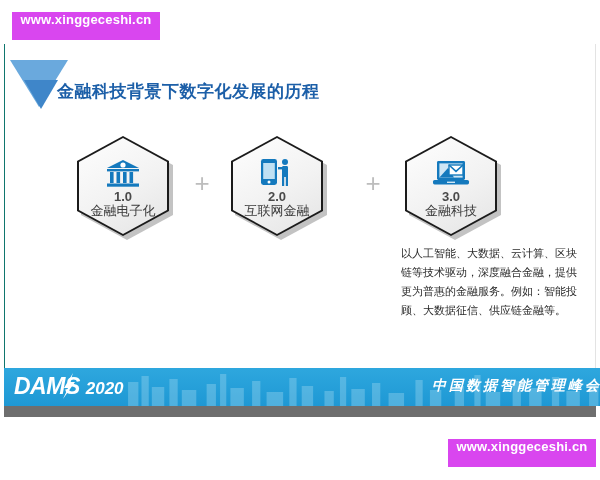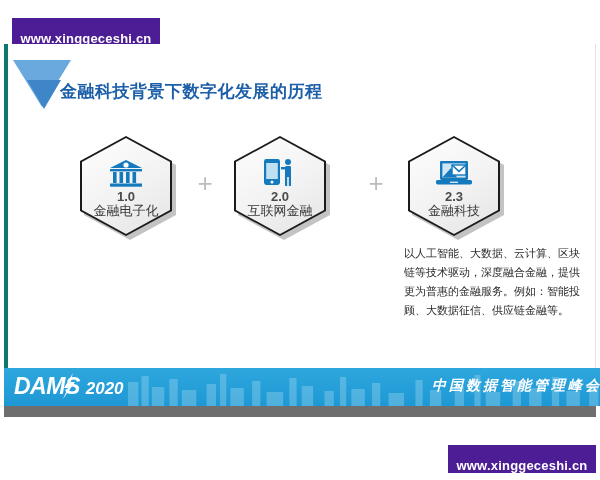--- a/index.html
+++ b/index.html
@@ -11,29 +11,28 @@
     width: 600px;
     height: 480px;
     position: relative;
     overflow: hidden;
     font-family: "Liberation Sans", "DejaVu Sans", sans-serif;
   }
 
   
   .watermark {
     position: absolute;
-    background: #4c1d95;
+    background: #d946ef;
     color: #ffffff;
     font-size: 13px;
     font-weight: 700;
     letter-spacing: 0.2px;
     display: flex;
-    align-items: flex-end;
+    align-items: flex-start;
     justify-content: center;
-    margin-top: 6px;
   }
   .watermark-top {
     left: 12px;
     top: 12px;
     width: 148px;
     height: 28px;
   }
   .watermark-bottom {
     left: 448px;
     top: 439px;
@@ -42,21 +41,21 @@
   }
 
   
   .slide {
     position: absolute;
     left: 4px;
     top: 44px;
     width: 592px;
     height: 373px;
     background: #ffffff;
-    border-left: 4px solid #0f766e;
+    border-left: 1px solid #0f766e;
     border-right: 1px solid #e3e3e3;
     box-sizing: border-box;
   }
 
   
   .slide-header {
     position: absolute;
     left: 0;
     top: 14px;
     width: 100%;
@@ -346,21 +345,21 @@
             <svg width="38" height="30" viewBox="0 0 38 30" aria-hidden="true">
               <rect x="5" y="2" width="28" height="19" rx="1.4" fill="#1479bd"></rect>
               <rect x="7.4" y="4.4" width="23.2" height="14.2" fill="#cfe6f5"></rect>
               <polygon points="7.4,18.6 16,9 22,18.6" fill="#1479bd"></polygon>
               <rect x="17" y="6" width="14" height="10" fill="#ffffff" stroke="#1479bd" stroke-width="1.4"></rect>
               <polyline points="17,6 24,12.4 31,6" fill="none" stroke="#1479bd" stroke-width="1.6"></polyline>
               <rect x="1" y="21" width="36" height="4.4" rx="1.6" fill="#1479bd"></rect>
               <rect x="15" y="22.6" width="8" height="1.4" fill="#cfe6f5"></rect>
             </svg>
           </div>
-          <div class="hex-ver">2.3</div>
+          <div class="hex-ver">3.0</div>
           <div class="hex-label">金融科技</div>
         </div>
       </div>
     </div>
 
   </div>
 
   <div class="desc-row">
     <div class="desc desc-3">以人工智能、大数据、云计算、区块链等技术驱动，深度融合金融，提供更为普惠的金融服务。例如：智能投顾、大数据征信、供应链金融等。</div>
   </div>

